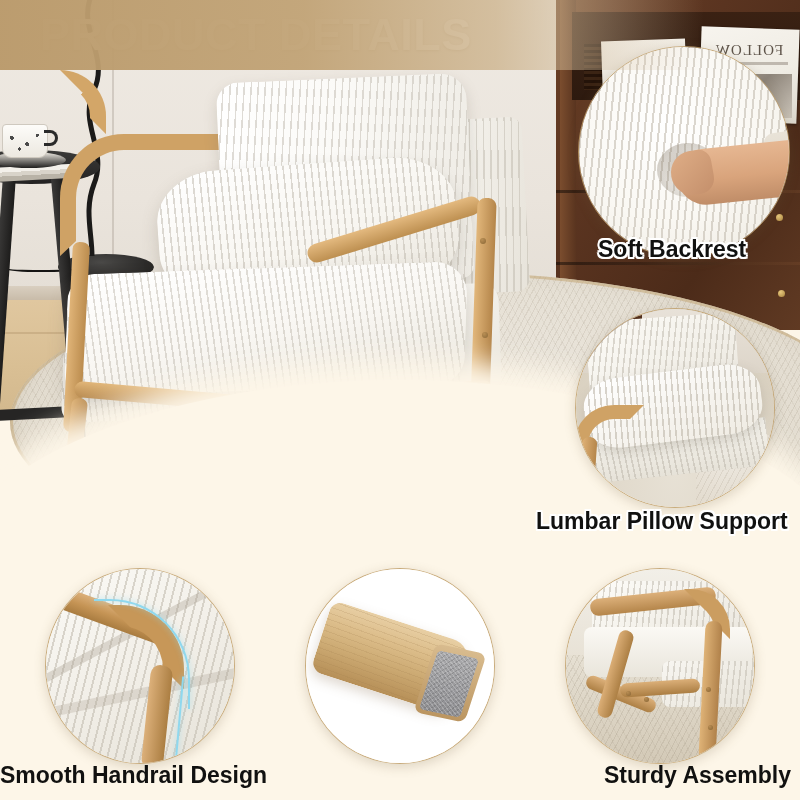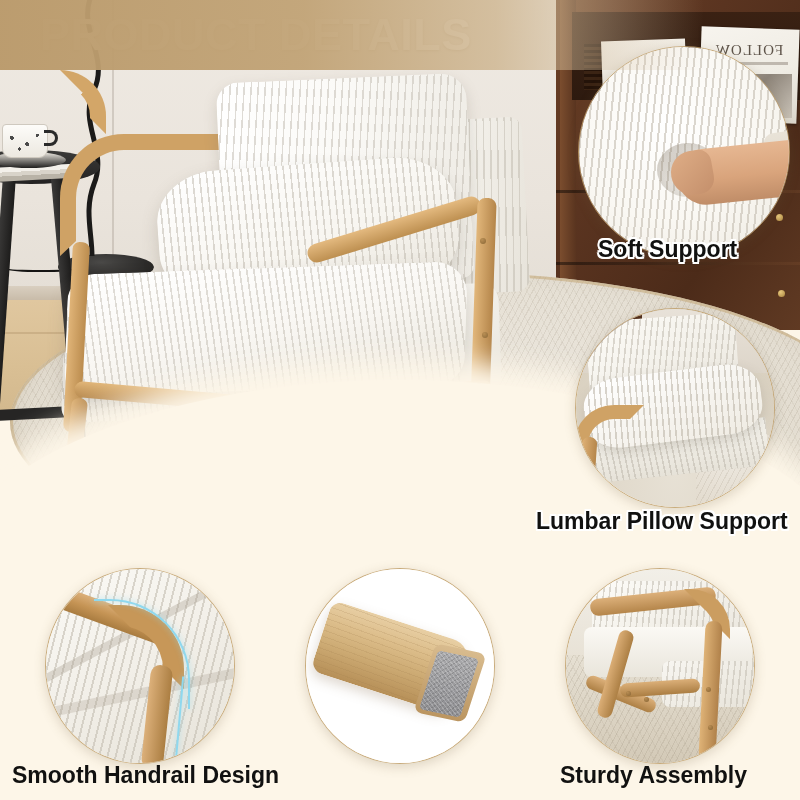--- a/index.html
+++ b/index.html
@@ -547,23 +547,23 @@
   }
   .as-dowel{
     position:absolute;width:5px;height:5px;border-radius:50%;
     background:radial-gradient(circle at 35% 30%,#b88d53,#876434);
   }
 
   .bot-label{
     position:absolute;top:762px;font-size:23px;font-weight:bold;color:#111110;
     white-space:nowrap;z-index:25;
   }
-  #lbl-handrail{ left:12px; }
+  #lbl-handrail{ left:0; }
   #lbl-mat{ left:330px; }
-  #lbl-assembly{ left:560px; }
+  #lbl-assembly{ left:604px; }
 </style>
 </head>
 <body>
 
 <div id="page">
 
   <div class="hero">
 
     <div class="wall"></div>
     <div class="wall-edge"></div>
@@ -645,21 +645,21 @@
   <div class="banner"></div>
   <div class="banner-title">PRODUCT DETAILS</div>
 
   <div class="callout" id="co-soft">
     <div class="soft-cush"></div>
     <div class="soft-dent"></div>
     <div class="soft-sleeve"></div>
     <div class="soft-hand"></div>
     <div class="soft-fist"></div>
   </div>
-  <div class="co-label" id="lbl-soft">Soft Support</div>
+  <div class="co-label" id="lbl-soft">Soft Backrest</div>
 
   <div class="callout" id="co-lumbar">
     <div class="lum-bg"></div>
     <div class="lum-wall"></div>
     <div class="lum-dark"></div>
     <div class="lum-rug"></div>
     <div class="lum-back"></div>
     <div class="lum-seat"></div>
     <div class="lum-pillow"></div>
     <div class="lum-arm"></div>

